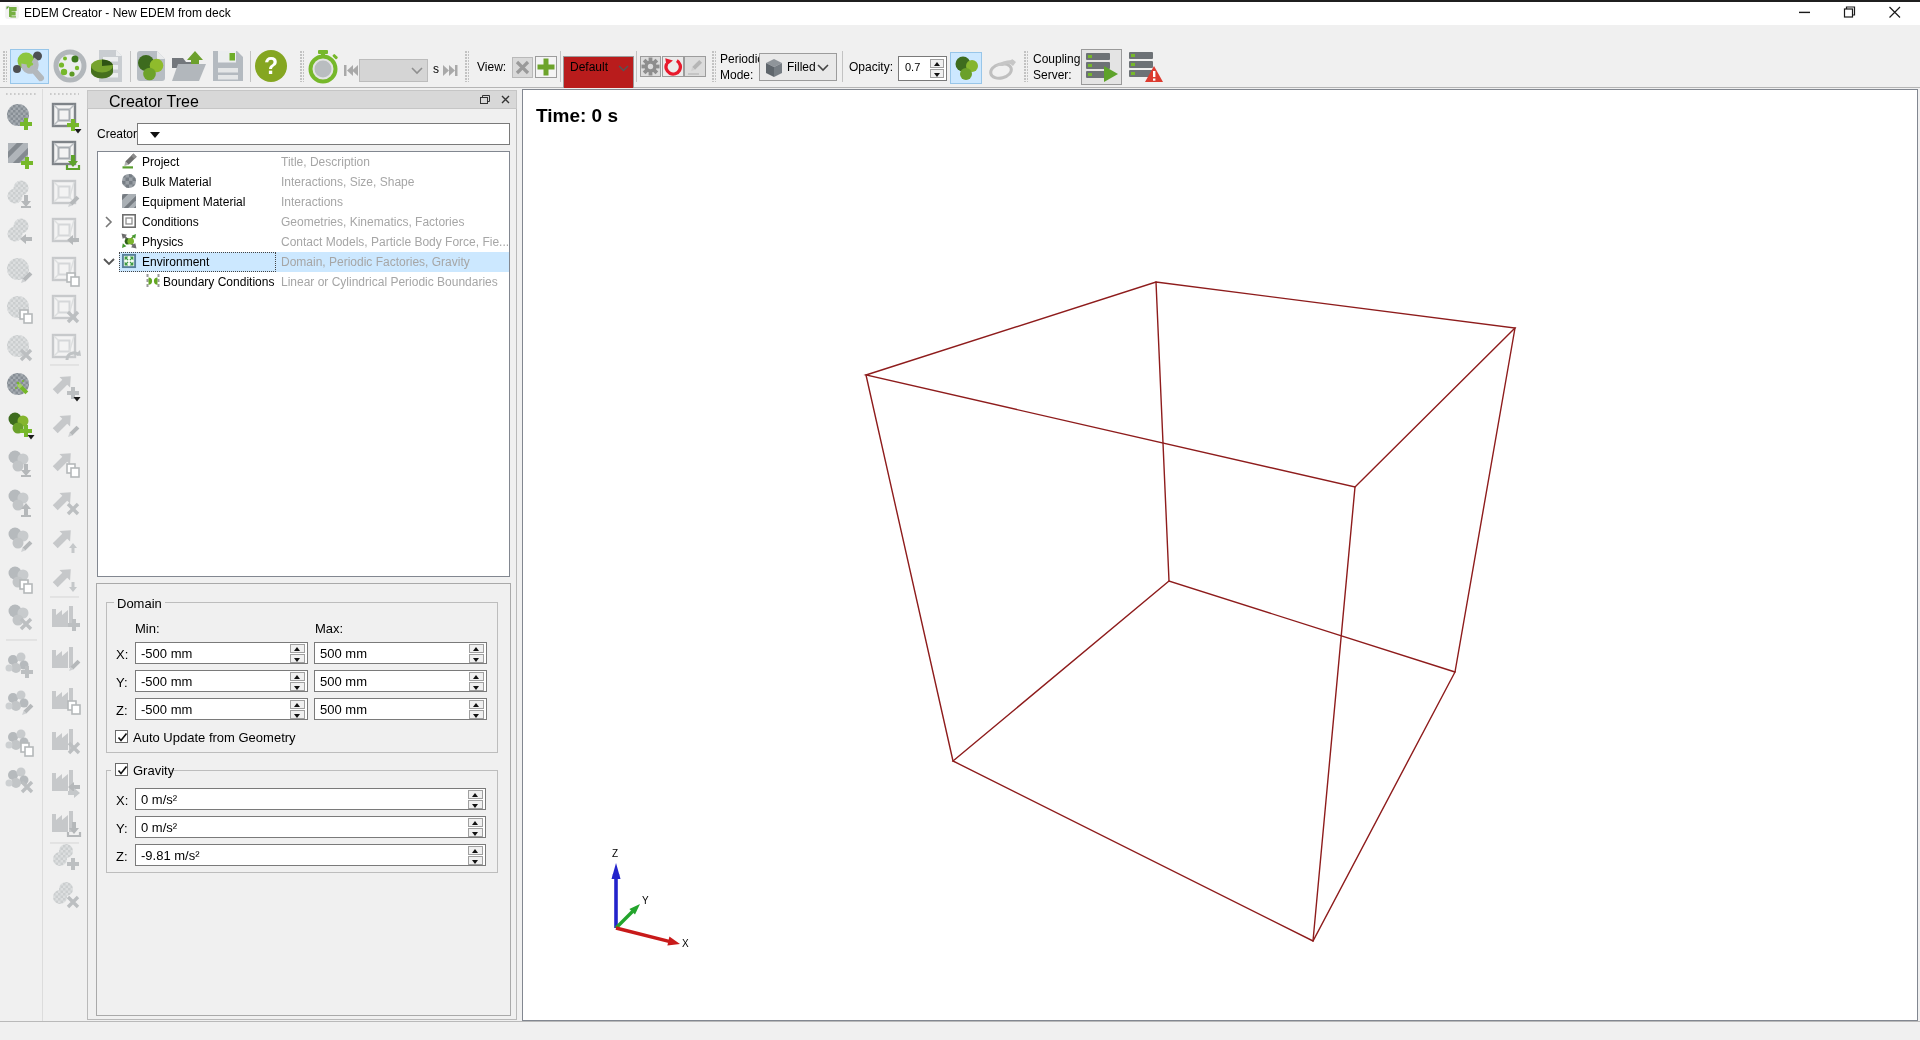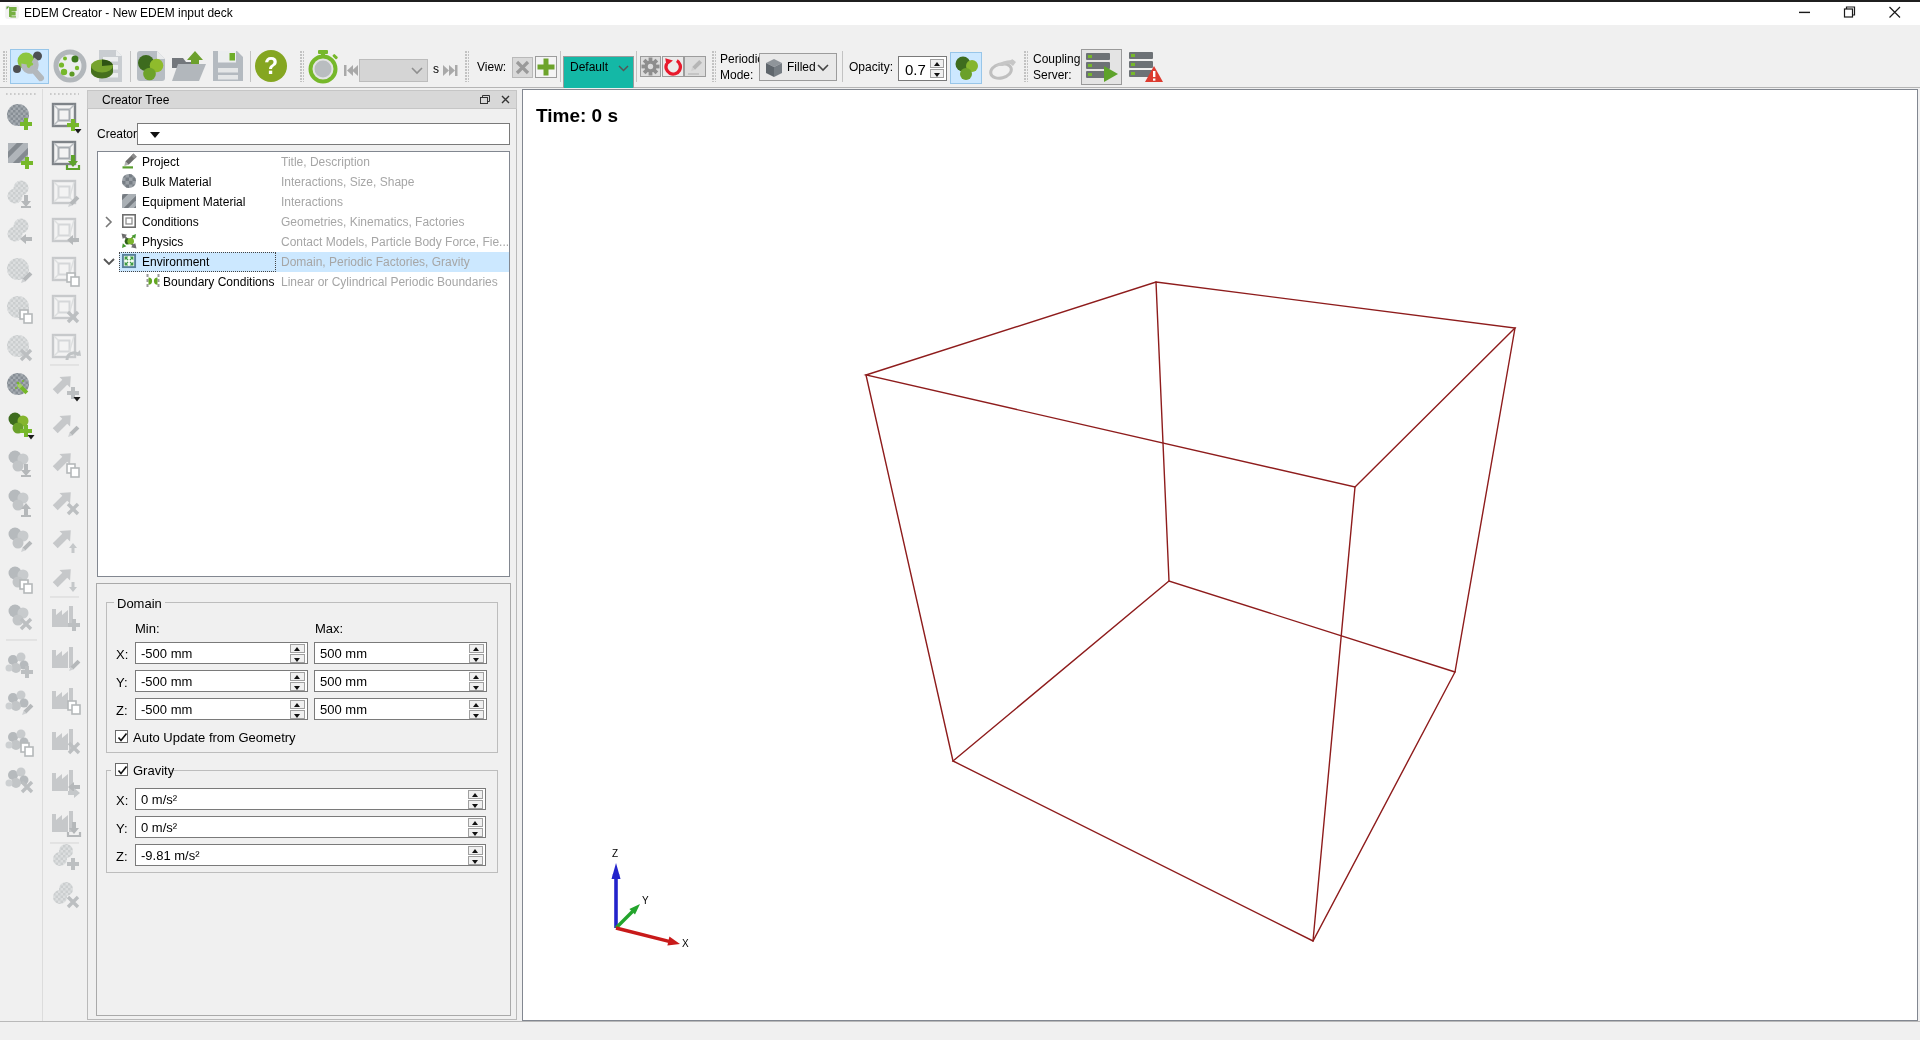--- a/index.html
+++ b/index.html
@@ -22,21 +22,21 @@
   #main { left:0; top:88px; width:1920px; height:933px; background:#f0f0f0; }
   #colsep1 { left:42px; top:89px; width:1px; height:932px; background:#dcdcdc; box-shadow:43px 0 0 #dcdcdc; }
   #viewport { left:522px; top:89px; width:1396px; height:932px; background:#fff; border:1px solid #828790; }
   #timelabel { left:536px; top:105px; font-size:19px; font-weight:600; letter-spacing:0px; }
   #brand { right:33px; bottom:21px; font-size:50px; font-weight:bold; color:#3d3d3d; letter-spacing:1.4px; }
   #brand sup { position:absolute; right:-22px; top:3px; font-size:15px; letter-spacing:-0.5px;}
   #statusbar { left:0; top:1021px; width:1920px; height:19px; background:#f0f0f0; border-top:1px solid #b9b9b9;}
   
   #dock { left:85px; top:88px; width:433px; height:933px; background:#f0f0f0; }
   #docktitle { left:87px; top:90px; width:430px; height:19px; background:#d8d8d8; border:1px solid #c6c6c6;}
-  #docktitle span { position:absolute; left:14px; top:2px; font-size:12px; }
+  #docktitle span { position:absolute; left:21px; top:2px; font-size:16px; }
   #dockbody { left:87px; top:109px; width:430px; height:911px; background:#f0f0f0; border:1px solid #b9b9b9; border-top:none; }
   #filterlabel { left:97px; top:127px; }
   #filtercombo { left:137px; top:123px; width:373px; height:22px; background:#fff; border:1px solid #7a7a7a; }
   #filterarrow { left:150px; top:132px; width:0; height:0; border-left:5px solid transparent; border-right:5px solid transparent; border-top:6px solid #111; }
   #tree { left:97px; top:151px; width:413px; height:426px; background:#fff; border:1px solid #828790; }
   .trow { position:absolute; height:20px; }
   .tlab { position:absolute; font-size:12px; top:3px; white-space:nowrap; }
   .tsec { position:absolute; font-size:12px; top:3px; color:#a6a6a6; white-space:nowrap; }
   #envsel { left:119px; top:252px; width:390px; height:20px; background:#cce8ff; }
   #envfocus { left:119px; top:252px; width:157px; height:20px; border:1px dotted #444; }
@@ -50,21 +50,21 @@
   .dn { width:0;height:0;border-left:3.5px solid transparent;border-right:3.5px solid transparent;border-top:4px solid #111; position:absolute; left:3px; top:3px;}
   .cb { position:absolute; width:13px; height:13px; background:#fff; border:1px solid #6a6a6a; }
   .cb svg { position:absolute; left:0px; top:0px; }
   .flabel { position:absolute; font-size:13px; }
 </style>
 </head>
 <body>
 <div id="page">
   <div id="topline" class="abs"></div>
   <div id="titlebar" class="abs"></div>
-  <div id="titletext" class="abs">EDEM Creator - New EDEM input deck</div>
+  <div id="titletext" class="abs">EDEM Creator - New EDEM from deck</div>
   <div id="toolbar" class="abs"></div>
   <div class="grip" style="left:3px"></div>
   <div class="grip" style="left:300px"></div>
   <div class="grip" style="left:465px"></div>
   <div class="grip" style="left:712px"></div>
   <div class="grip" style="left:1024px"></div>
   <div class="tsep" style="left:130px"></div>
   <div class="tsep" style="left:250px"></div>
   <div class="tsep" style="left:560px"></div>
   <div class="tsep" style="left:636px"></div>
@@ -170,21 +170,21 @@
   <div class="tbtn" style="left:512px;top:57px;width:21px;height:21px;background:#d9d9d9;border:1px solid #b9b9b9">
     <svg width="19" height="19">
         <path d="M4 4 L15 15 M15 4 L4 15" stroke="#9a9a9a" stroke-width="3.2"></path>
       </svg>
   </div>
   <div class="tbtn" style="left:535px;top:56px;width:22px;height:22px;background:#f4f4f4;border:1px solid #9c9c9c">
     <svg width="20" height="20">
         <path d="M10 1.5 V18.5 M1.5 10 H18.5" stroke="#6da32b" stroke-width="5"></path>
       </svg>
   </div>
-  <div class="tbtn" style="left:563px;top:56px;width:71px;height:40px;background:#14b8a6;border:1px solid #9c9c9c">
+  <div class="tbtn" style="left:563px;top:56px;width:71px;height:40px;background:#b91c1c;border:1px solid #9c9c9c">
     <span style="position:absolute;left:6px;top:3px;font-size:12px">Default</span>
     <svg width="68" height="21" style="position:absolute;right:0;top:0">
         <path d="M54 9 l4.5 4.5 l4.5 -4.5" fill="none" stroke="#555" stroke-width="1.5"></path>
       </svg>
   </div>
   <div class="tbtn" style="left:640px;top:56px;width:21px;height:21px;background:#dcdcdc;border:1px solid #9c9c9c">
     <svg width="19" height="19">
       <g fill="#8e8e8e" transform="translate(9.5,9.5)">
         <circle r="6"></circle>
         <g>
@@ -233,21 +233,21 @@
       <polygon points="1,5 9,9 9,19 1,15" fill="#5f666c"></polygon>
       <polygon points="17,5 9,9 9,19 17,15" fill="#767d83"></polygon>
     </svg>
     <span style="position:absolute;left:27px;top:6px;font-size:12px">Filled</span>
     <svg width="20" height="26" style="position:absolute;right:2px;top:0">
         <path d="M4 11 l5 5 l5 -5" fill="none" stroke="#444" stroke-width="1.6"></path>
       </svg>
   </div>
   <div class="tlabel" style="left:849px;top:60px">Opacity:</div>
   <div class="tbtn" style="left:898px;top:56px;width:49px;height:25px;background:#fff;border:1px solid #7a7a7a">
-    <span style="position:absolute;left:6px;top:4px;font-size:15px">0.7</span>
+    <span style="position:absolute;left:6px;top:4px;font-size:11px">0.7</span>
     <div class="spinbtn" style="right:2px;top:2px;width:14px;height:9px">
         <span class="up" style="left:3px"></span>
       </div>
     <div class="spinbtn" style="right:2px;top:12px;width:14px;height:9px">
         <span class="dn" style="left:3px"></span>
       </div>
   </div>
   <div class="tbtn" style="left:950px;top:52px;width:32px;height:32px;background:#cde8ff;border:1px solid #98c6e9">
     <svg width="30" height="30">
       <circle cx="12" cy="11" r="7.5" fill="#3e6c1e"></circle>

